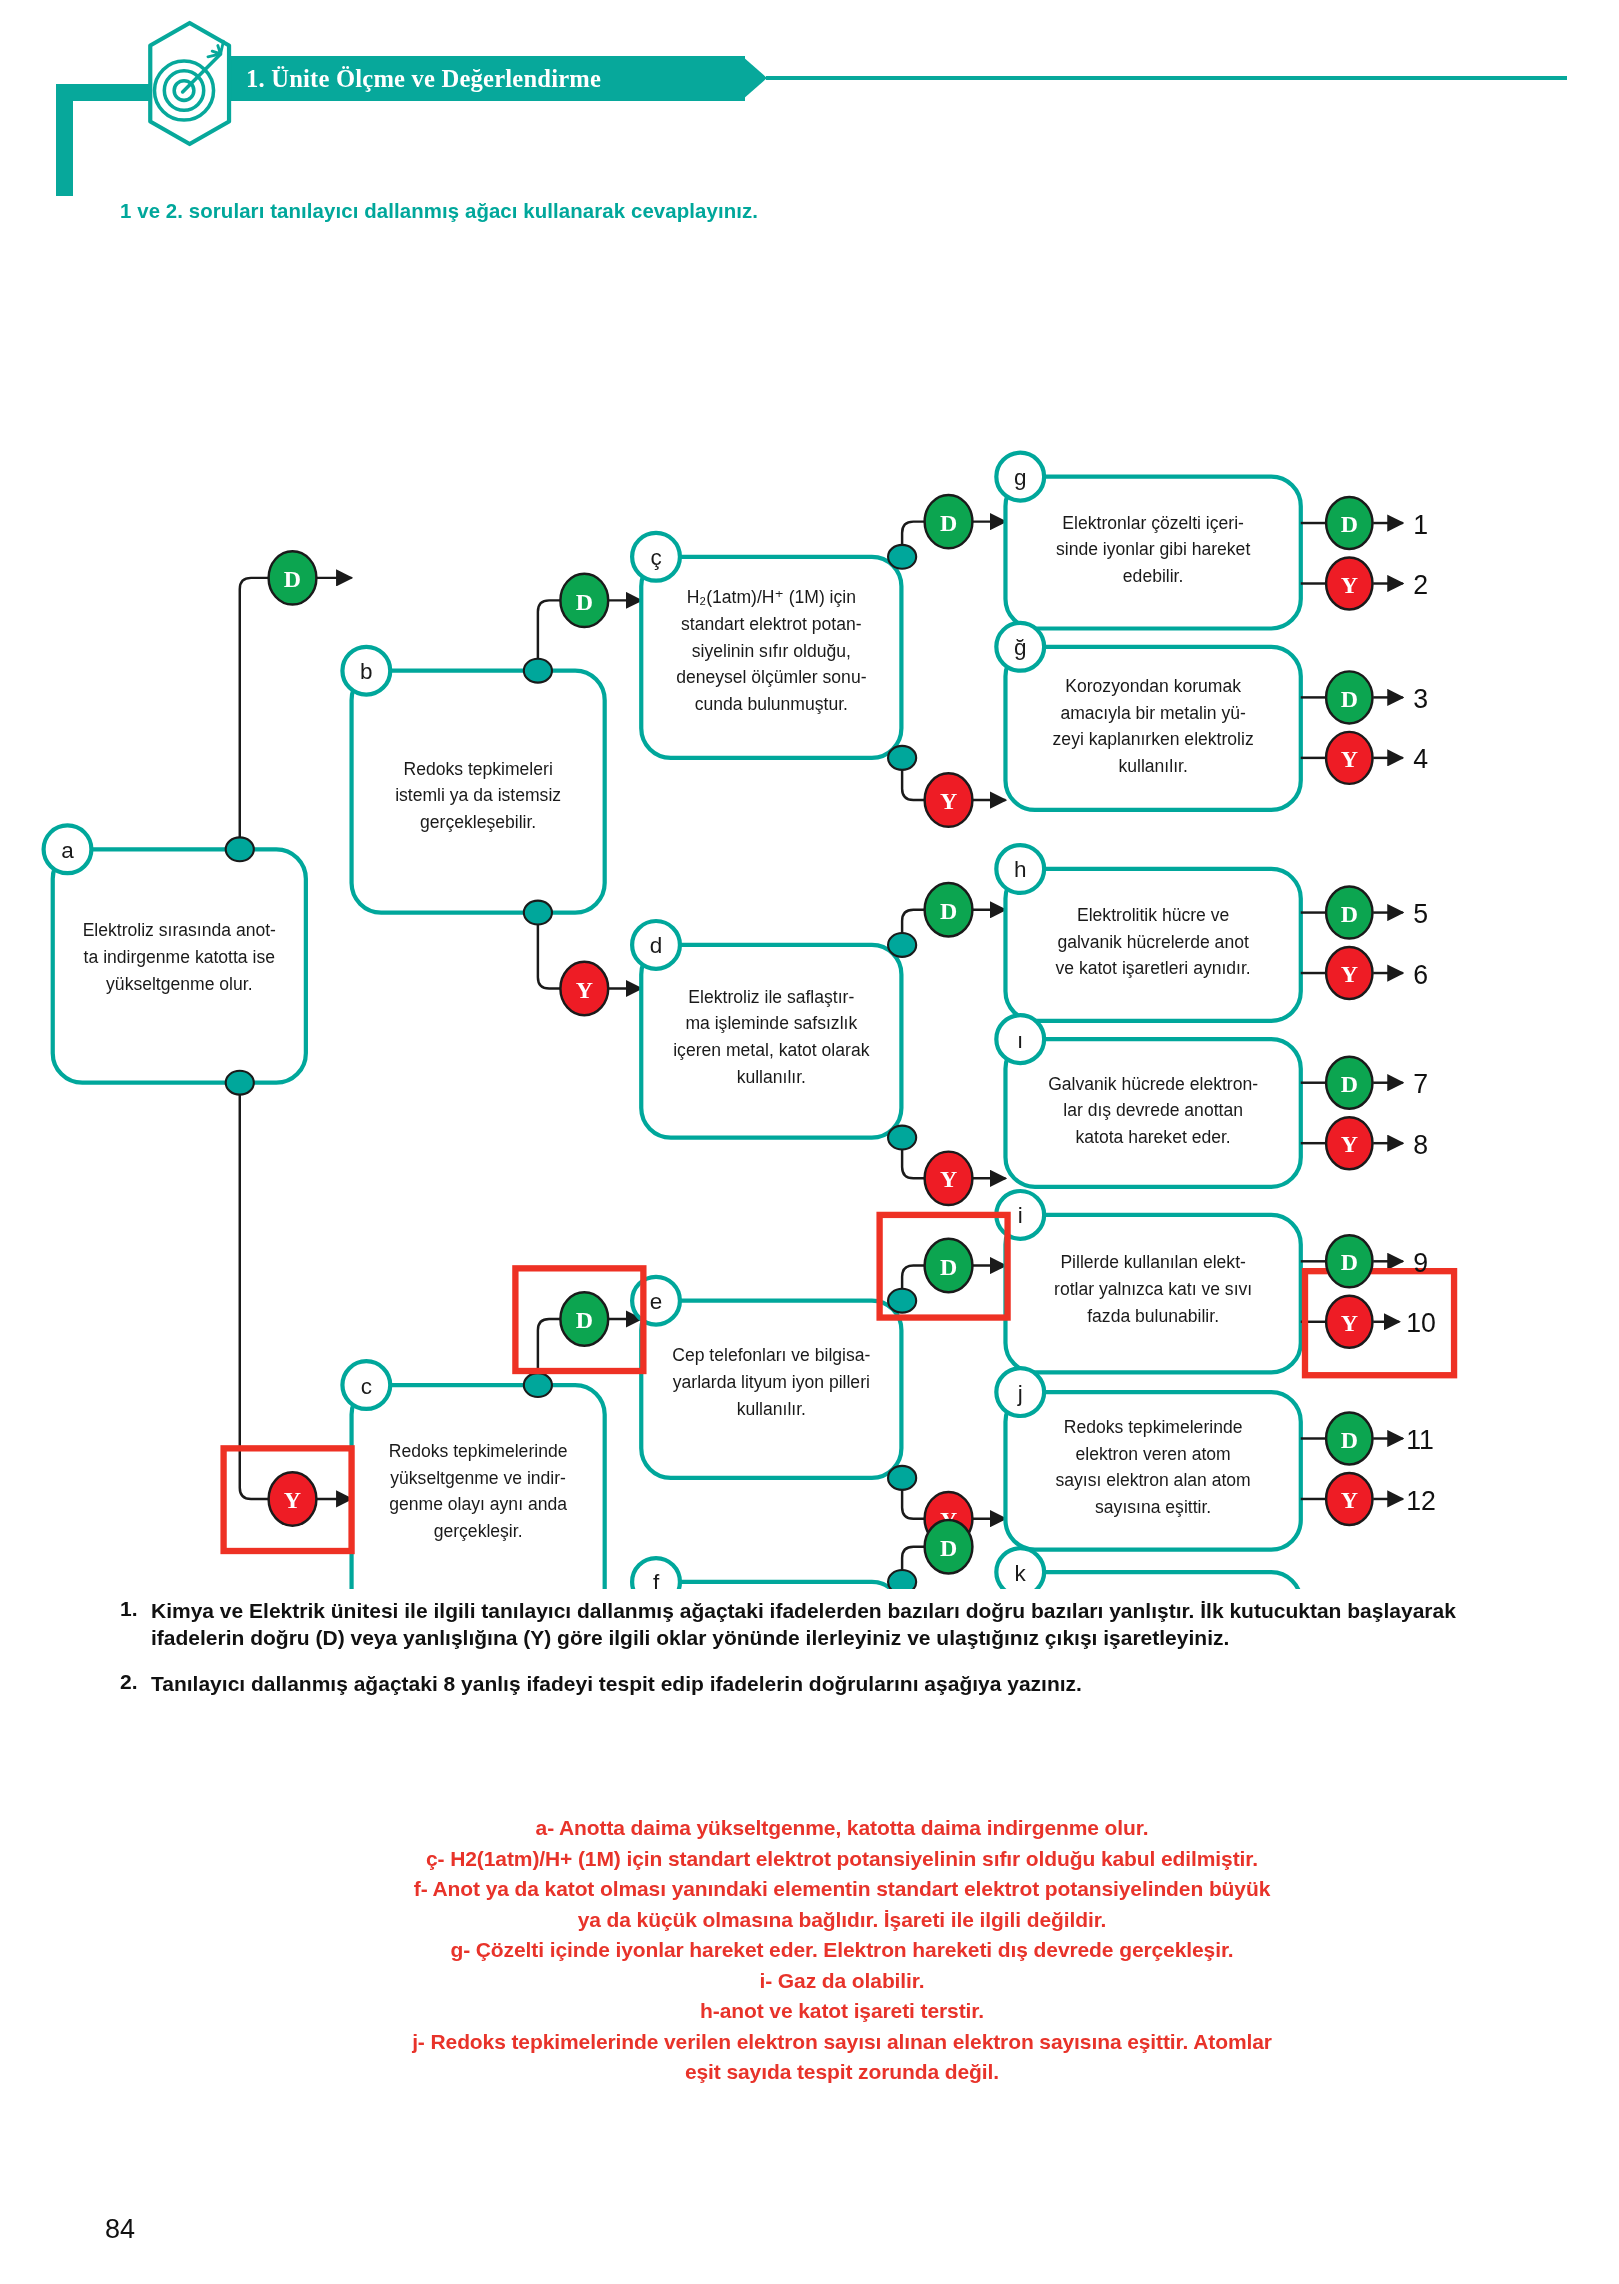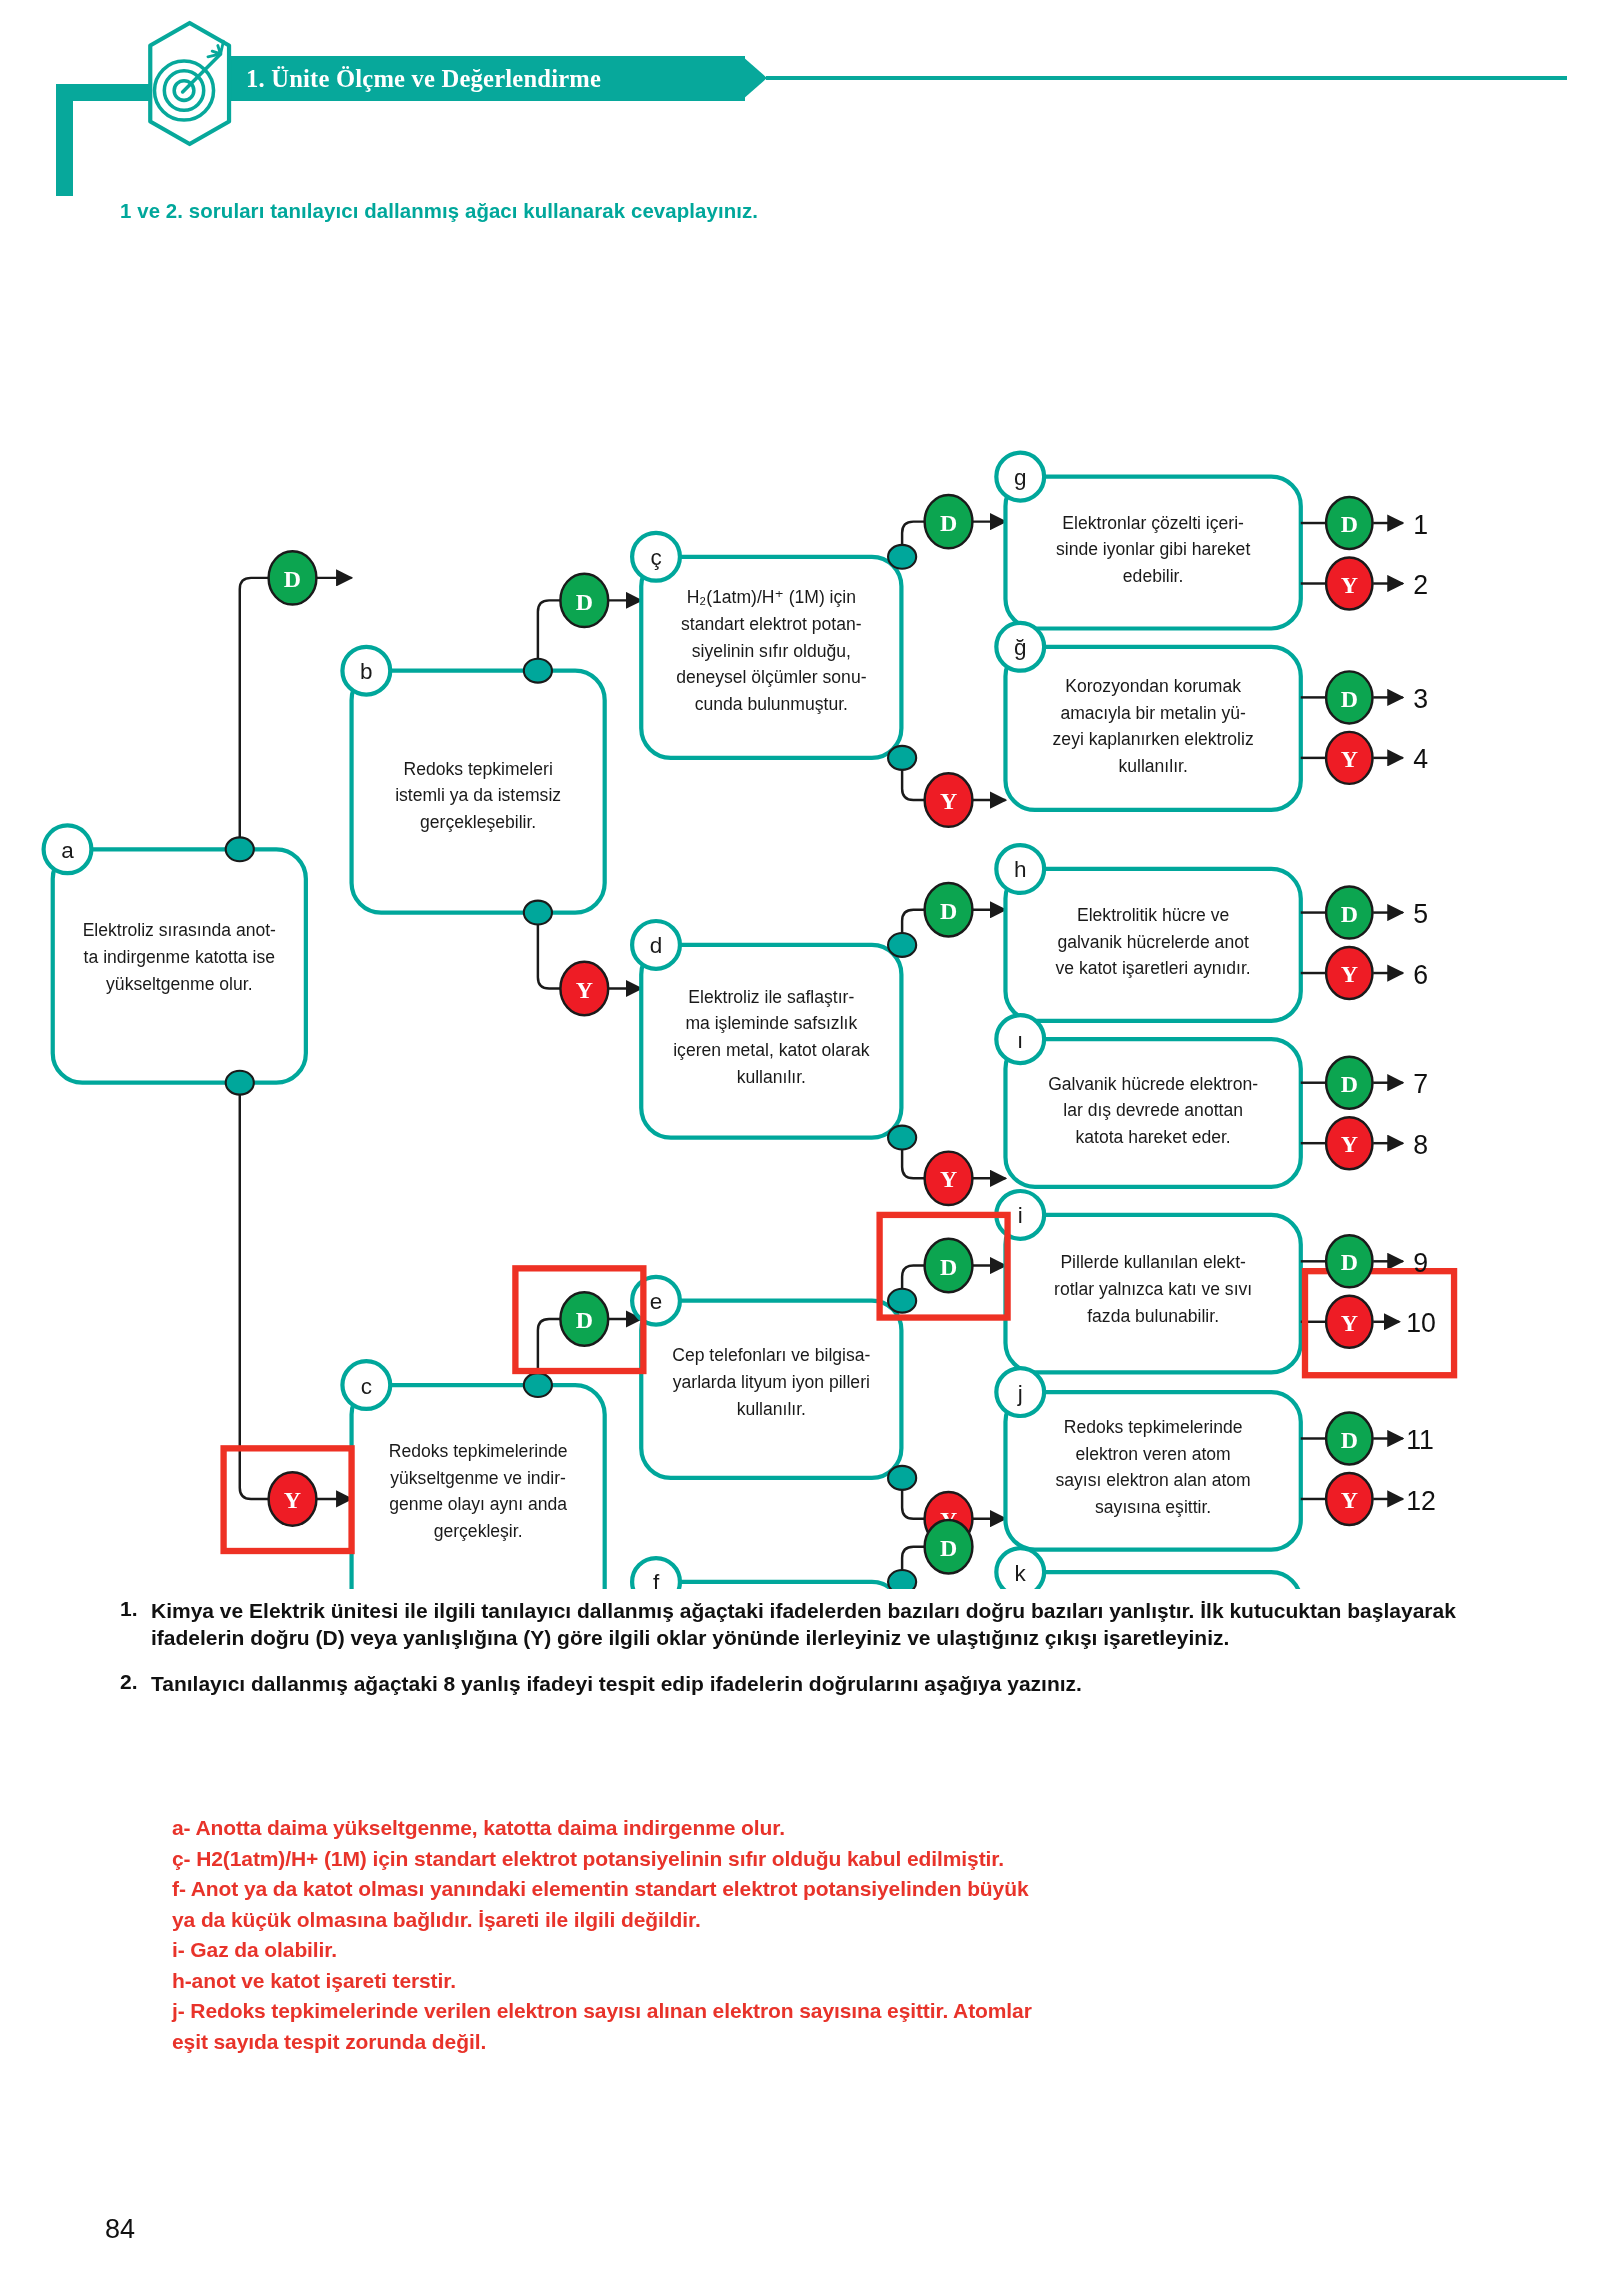--- a/index.html
+++ b/index.html
@@ -39,21 +39,21 @@
   .nodebox-text{font-family:"Liberation Sans","DejaVu Sans",sans-serif;font-size:25px;fill:#1a1a1a;}
   .node-letter{font-family:"Liberation Sans","DejaVu Sans",sans-serif;font-size:32px;fill:#1a1a1a;}
   .dy-letter{font-family:"Liberation Serif","DejaVu Serif",serif;font-size:34px;font-weight:bold;fill:#ffffff;}
   .outnum{font-family:"Liberation Sans","DejaVu Sans",sans-serif;font-size:38px;fill:#111111;}
   
   #questions{position:absolute;left:120px;top:1597px;width:1378px;}
   .q-row{display:flex;margin-bottom:18.3px;}
   .q-num{font-size:21px;font-weight:bold;color:#111;width:31px;flex:none;}
   .q-body{font-size:21px;font-weight:bold;color:#111;line-height:1.30;}
   
-  #answers{position:absolute;left:172px;top:1814px;width:1364px;}
+  #answers{position:absolute;left:160px;top:1814px;width:1364px;text-align:center;}
   .ans-line{
     color:#E8332A;font-size:21px;font-weight:bold;line-height:1.32;
     letter-spacing:-0.1px;margin-bottom:2.8px;
   }
   #page-number{
     position:absolute;left:105px;top:2214px;font-size:27px;font-weight:normal;color:#111;
   }
 </style>
 </head>
 <body>
@@ -530,20 +530,21 @@
     <div class="q-num">2.</div>
     <div class="q-body">Tanılayıcı dallanmış ağaçtaki 8 yanlış ifadeyi tespit edip ifadelerin doğrularını aşağıya yazınız.</div>
   </div>
 </div>
 
 <div id="answers">
   <div class="ans-line">a- Anotta daima yükseltgenme, katotta daima indirgenme olur.</div>
   <div class="ans-line">ç- H2(1atm)/H+ (1M) için standart elektrot potansiyelinin sıfır olduğu kabul edilmiştir.</div>
   <div class="ans-line">f- Anot ya da katot olması yanındaki elementin standart elektrot potansiyelinden büyük</div>
   <div class="ans-line">ya da küçük olmasına bağlıdır. İşareti ile ilgili değildir.</div>
+  <div class="ans-line">g- Çözelti içinde iyonlar hareket eder. Elektron hareketi dış devrede gerçekleşir.</div>
   <div class="ans-line">i- Gaz da olabilir.</div>
   <div class="ans-line">h-anot ve katot işareti terstir.</div>
   <div class="ans-line"> j- Redoks tepkimelerinde verilen elektron sayısı alınan elektron sayısına eşittir. Atomlar</div>
   <div class="ans-line">eşit sayıda tespit zorunda değil.</div>
 </div>
 
 <div id="page-number">84</div>
 
 
 </body></html>

